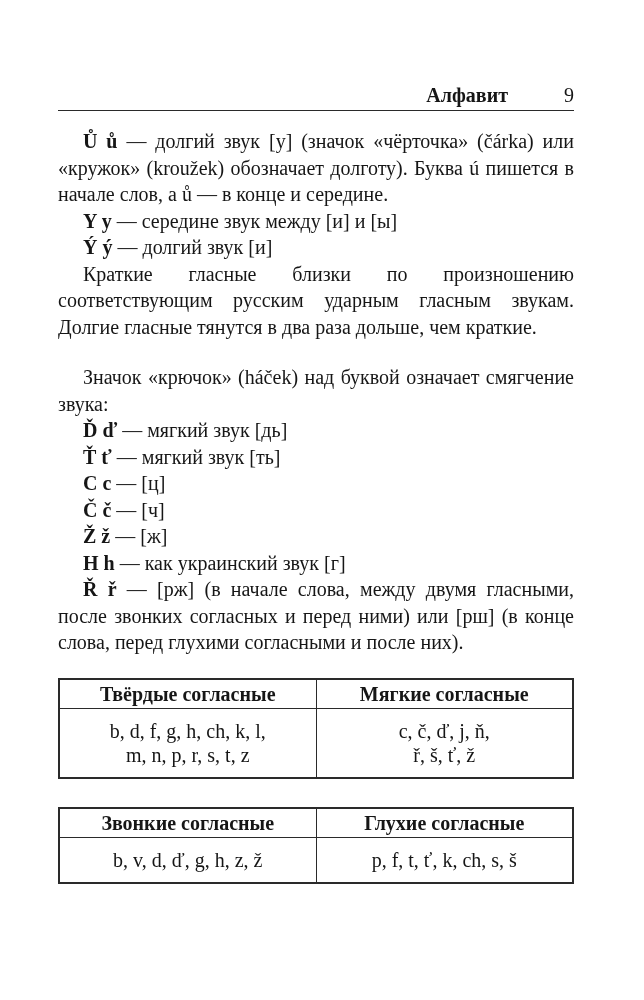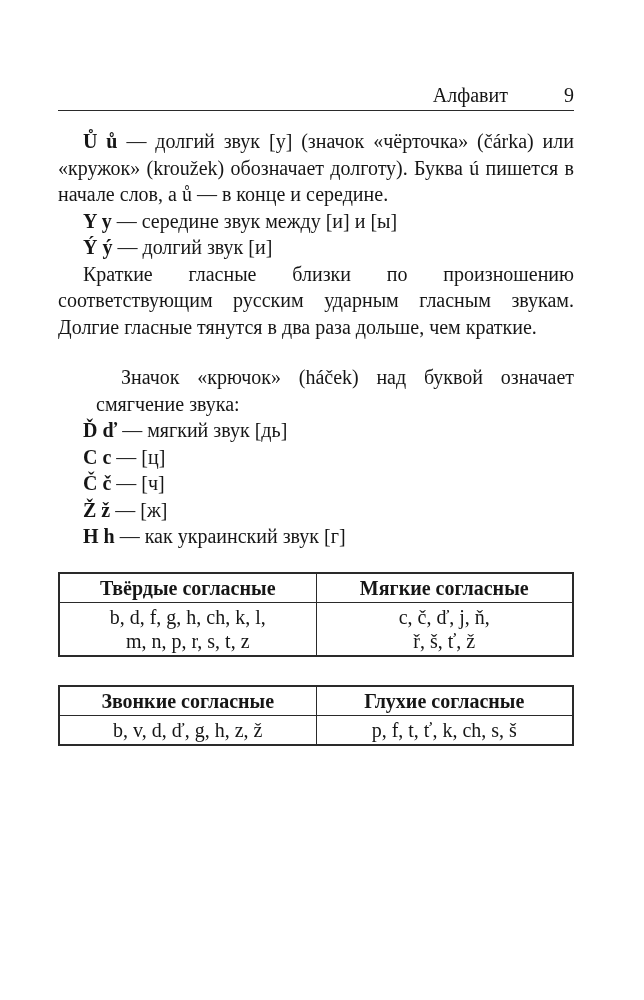--- a/index.html
+++ b/index.html
@@ -22,40 +22,40 @@
     background: #ffffff;
   }
   
   .running-head {
     display: flex;
     justify-content: flex-end;
     align-items: baseline;
     font-size: 20px;
     line-height: 22px;
   }
-  .head-title { font-weight: normal; }
+  .head-title { font-weight: bold; }
   .head-num { margin-left: 56px; }
   .head-rule {
     margin-top: 4px;
     border: 0;
     border-top: 1.5px solid #2a2a2a;
     height: 0;
   }
   
   .body-text {
     margin-top: 17px;
     font-size: 20px;
     line-height: 26.5px;
     text-align: justify;
   }
   .para, .lline {
     margin: 0;
     text-indent: 25px;
   }
-  .gap-top { margin-top: 24px; margin-left: 38px; }
+  .gap-top { margin-top: 24px; }
   .lp { font-weight: bold; }
   
   .cons-table {
     width: 100%;
     border-collapse: collapse;
     border: 2px solid #2a2a2a;
     table-layout: fixed;
     text-align: center;
     font-size: 20px;
     text-indent: 0;
@@ -63,21 +63,21 @@
   .t1 { margin-top: 22px; }
   .t2 { margin-top: 28px; }
   .cons-table th {
     border: 1px solid #2a2a2a;
     font-weight: bold;
     padding: 3px 4px;
     line-height: 22px;
   }
   .cons-table td {
     border: 1px solid #2a2a2a;
-    padding: 2px 4px;
+    padding: 10px 4px;
     line-height: 24px;
     font-weight: normal;
   }
   .cell-line { text-indent: 0; }
 </style>
 </head>
 <body>
 
 <div class="page">
 
@@ -95,30 +95,32 @@
 
     <div class="lline"><b class="lp">Ý ý</b><span> — долгий звук [и]</span></div>
 
     <p class="para">Краткие гласные близки по произношению соответствую­щим русским ударным гласным звукам. Долгие гласные тя­нутся в два раза дольше, чем краткие.</p>
 
     <p class="para gap-top">Значок «крючок» (háček) над буквой означает смягчение звука:</p>
 
     <div class="lline"><b class="lp">Ď ď</b><span> — мягкий звук [дь]</span></div>
 
 
+    <div class="lline"><b class="lp">Ť ť</b><span> — мягкий звук [ть]</span></div>
 
     <div class="lline"><b class="lp">C c</b><span> — [ц]</span></div>
 
     <div class="lline"><b class="lp">Č č</b><span> — [ч]</span></div>
 
 
     <div class="lline"><b class="lp">Ž ž</b><span> — [ж]</span></div>
 
     <div class="lline"><b class="lp">H h</b><span> — как украинский звук [г]</span></div>
 
+    <p class="para"><b class="lp">Ř ř</b><span> — [рж] (в начале слова, между двумя гласными, после звонких согласных и перед ними) или [рш] (в конце слова, перед глухими согласными и после них).</span></p>
 
     <table class="cons-table t1">
       <thead>
         <tr>
           <th>Твёрдые согласные</th>
           <th>Мягкие согласные</th>
         </tr>
       </thead>
       <tbody>
         <tr>

